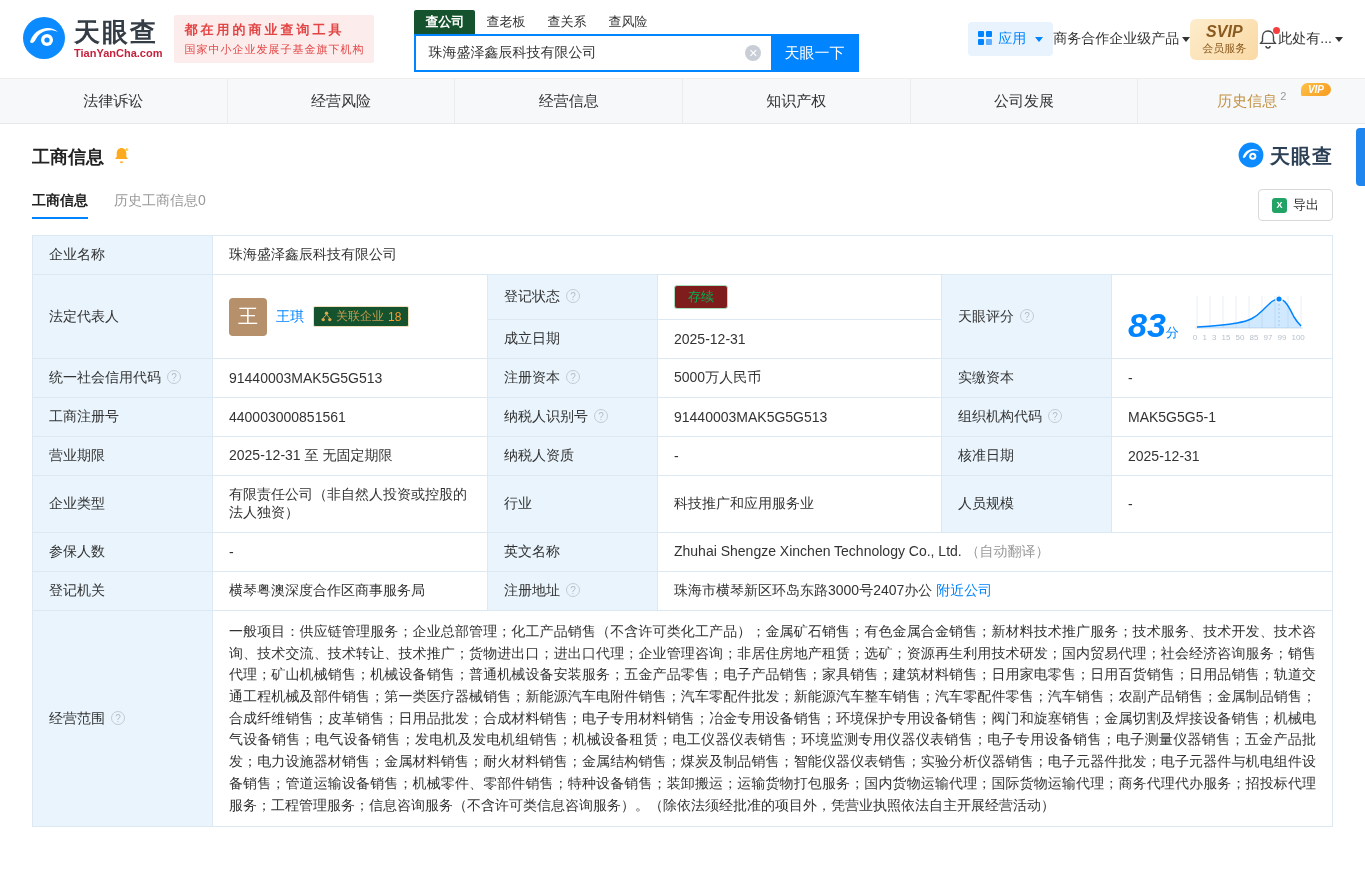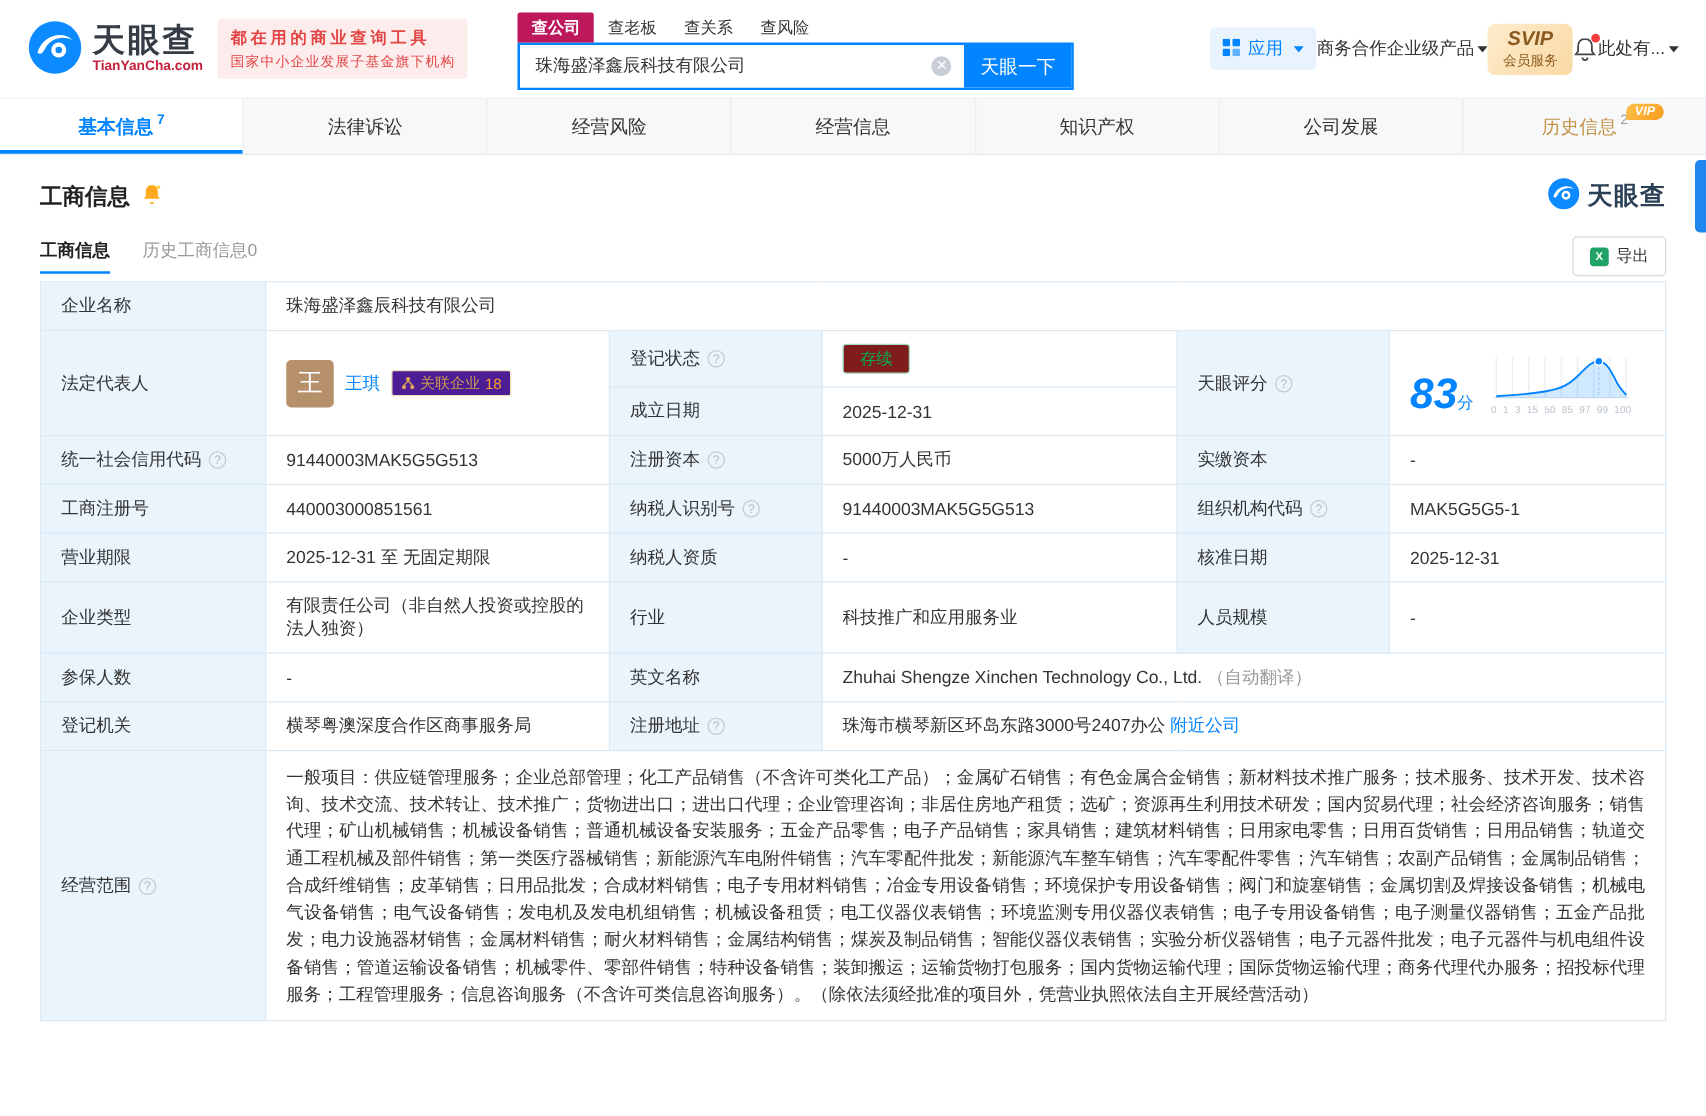--- a/index.html
+++ b/index.html
@@ -11,21 +11,21 @@
   .top-header{ height:78px; background:#fff; display:flex; align-items:center; padding:0 22px; position:relative; }
   .logo{ display:flex; align-items:center; gap:8px; cursor:pointer; }
   .logo-txt .cn{ font-size:26px; font-weight:bold; color:#343c46; letter-spacing:2px; line-height:1.05; }
   .logo-txt .en{ font-size:11px; color:#c5223d; font-weight:bold; }
   .promo{ margin-left:12px; background:#fdecec; padding:6px 10px; border-radius:2px; }
   .promo .l1{ color:#e34545; font-size:13px; font-weight:bold; letter-spacing:3px; }
   .promo .l2{ color:#e34545; font-size:11px; margin-top:3px; letter-spacing:1px; }
   .search-block{ margin-left:40px; padding-top:4px; }
   .search-tabs{ display:flex; align-items:flex-end; height:24px; }
   .search-tab{ font-size:13px; color:#333; padding:3px 11px; cursor:pointer; }
-  .search-tab.active{ background:#be185d; color:#fff; border-radius:2px 2px 0 0; font-weight:bold; }
+  .search-tab.active{ background:#14532d; color:#fff; border-radius:2px 2px 0 0; font-weight:bold; }
   .search-bar{ display:flex; border:2px solid #0084ff; width:445px; height:38px; }
   .search-input-wrap{ flex:1; position:relative; display:flex; align-items:center; background:#fff; }
   .search-input-wrap input{ border:0; outline:none; width:100%; height:100%; padding:0 34px 0 12px; font-size:14px; color:#333; font-family:inherit; }
   .clear-icon{ position:absolute; right:10px; width:16px; height:16px; border-radius:50%; background:#c9ced6; color:#fff; font-size:11px; line-height:16px; text-align:center; cursor:pointer; }
   .search-btn{ width:86px; background:#0084ff; color:#fff; border:0; font-size:15px; cursor:pointer; font-family:inherit; }
   .header-right{ margin-left:auto; display:flex; align-items:center; }
   .app-btn{ display:flex; align-items:center; gap:6px; background:#e8f3fe; color:#0084ff; padding:8px 10px; border-radius:4px; font-size:14px; cursor:pointer; }
   .caret{ display:inline-block; width:0; height:0; border-left:4px solid transparent; border-right:4px solid transparent; border-top:5px solid currentColor; margin-left:3px; }
   .hdr-link{ font-size:14px; color:#333; cursor:pointer; display:flex; align-items:center; }
   .svip{ background:linear-gradient(135deg,#fdeccc,#fad9a4); border-radius:6px; padding:4px 12px; text-align:center; cursor:pointer; }
@@ -50,29 +50,29 @@
   .sec-title{ font-size:18px; font-weight:bold; color:#222; }
   .sec-logo{ display:flex; align-items:center; gap:6px; }
   .sec-logo .t{ font-size:20px; font-weight:bold; color:#2b3f55; letter-spacing:1px; }
   .sub-tabs{ display:flex; align-items:center; margin-top:18px; }
   .sub-tab{ font-size:14px; color:#999; margin-right:26px; padding-bottom:9px; cursor:pointer; position:relative; }
   .sub-tab.active{ color:#222; font-weight:bold; }
   .sub-tab.active::after{ content:""; position:absolute; left:0; right:0; bottom:0; height:2px; background:#0084ff; }
   .export-btn{ margin-left:auto; display:flex; align-items:center; gap:6px; border:1px solid #d9d9d9; border-radius:4px; padding:6px 13px; font-size:13px; color:#333; cursor:pointer; background:#fff; }
   .excel-ic{ width:15px; height:15px; background:#21a366; border-radius:3px; color:#fff; font-size:9px; font-weight:bold; text-align:center; line-height:15px; }
   
-  table.info{ width:100%; border-collapse:collapse; margin-top:4px; table-layout:fixed; }
+  table.info{ width:100%; border-collapse:collapse; margin-top:14px; table-layout:fixed; }
   table.info td{ border:1px solid #dce9f3; padding:10px 16px; font-size:14px; color:#333; vertical-align:middle; word-break:break-all; }
   td.lbl{ background:#e9f4fc; }
   .help-ic{ display:inline-block; width:14px; height:14px; border:1px solid #c3ccd6; border-radius:50%; color:#b4bdc8; font-size:10px; line-height:13px; text-align:center; margin-left:6px; vertical-align:1px; cursor:pointer; }
   .status-badge{ display:inline-block; color:#00af52; background:#7f1d1d; border:1px solid #a5dfc0; border-radius:3px; padding:2px 13px; font-size:13px; }
   .rep-cell{ display:flex; align-items:center; gap:9px; }
   .avatar{ width:38px; height:38px; border-radius:4px; background:#b5906b; color:#fff; font-size:20px; display:flex; align-items:center; justify-content:center; font-family:"Liberation Serif","DejaVu Serif",serif; cursor:pointer; }
   .rep-name{ color:#0084ff; cursor:pointer; }
-  .rel-pill{ display:inline-flex; align-items:center; gap:4px; border:1px solid #f0dfba; background:#4c1d95; border-radius:2px; padding:1px 7px; font-size:12px; color:#c89b4e; cursor:pointer; }
+  .rel-pill{ display:inline-flex; align-items:center; gap:4px; border:1px solid #f0dfba; background:#14532d; border-radius:2px; padding:1px 7px; font-size:12px; color:#c89b4e; cursor:pointer; }
   .rel-pill .cnt{ color:#ff9a2e; }
   .link{ color:#0084ff; cursor:pointer; }
   .note{ color:#999; }
   .score-cell{ display:flex; align-items:flex-end; gap:14px; }
   .score-num{ color:#0084ff; font-size:34px; font-weight:bold; font-style:italic; line-height:1; }
   .score-unit{ color:#0084ff; font-size:13px; font-style:normal; font-weight:normal; }
   .score-chart{ display:flex; flex-direction:column; }
   .score-ticks{ display:flex; justify-content:space-between; width:112px; font-size:8px; color:#b9c2cc; margin-top:1px; }
   .scope-text{ line-height:1.55; text-align:justify; }
   .dash{ color:#333; }
@@ -146,24 +146,20 @@
       <span class="bell-dot"></span>
     </div>
     <span class="hdr-link">
       <span>此处有...</span>
       <span class="caret"></span>
     </span>
   </div>
 </header>
 
 <nav class="main-tabs">
-  <div class="main-tab active">
-    <span>基本信息</span>
-    <span class="tab-count">7</span>
-  </div>
   <div class="main-tab">
     <span>法律诉讼</span>
   </div>
   <div class="main-tab">
     <span>经营风险</span>
   </div>
   <div class="main-tab">
     <span>经营信息</span>
   </div>
   <div class="main-tab">

